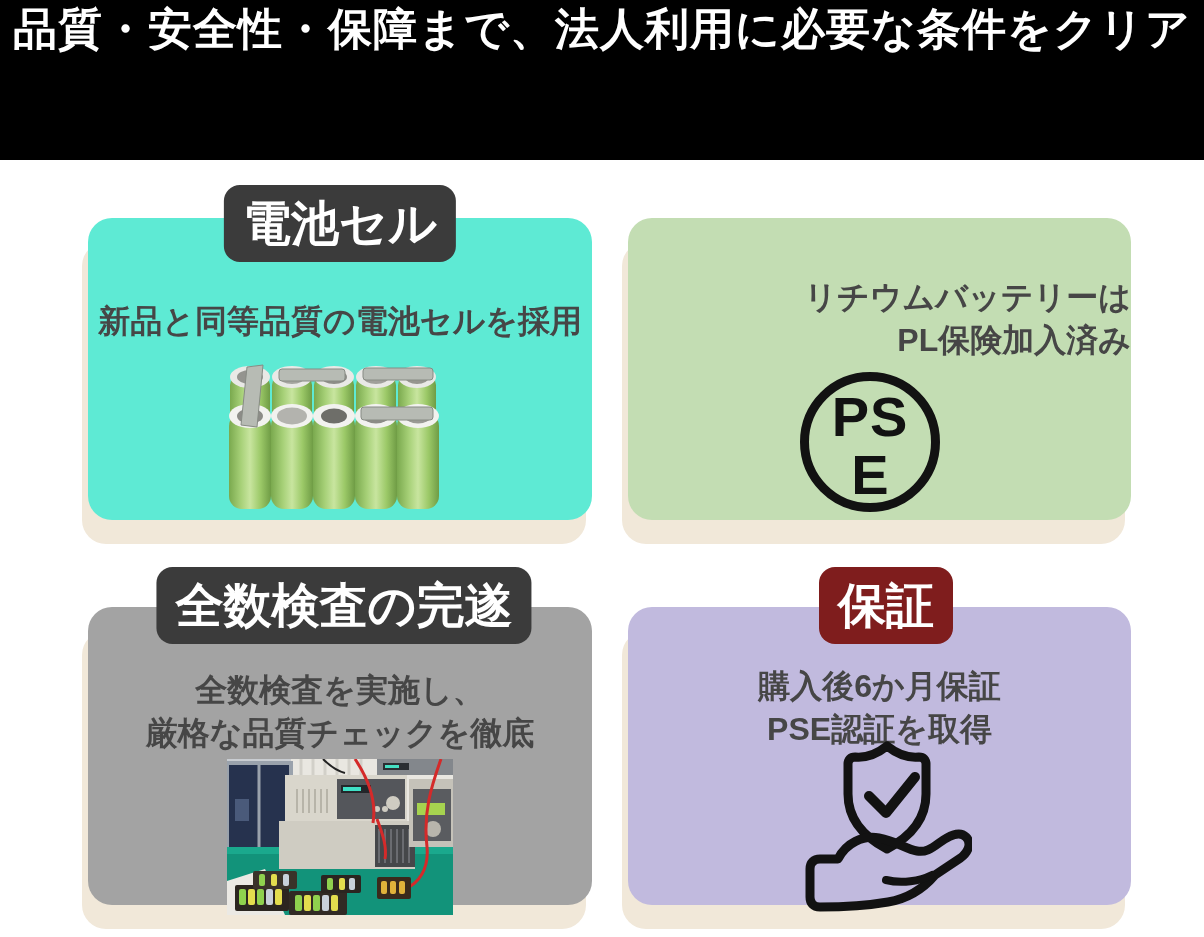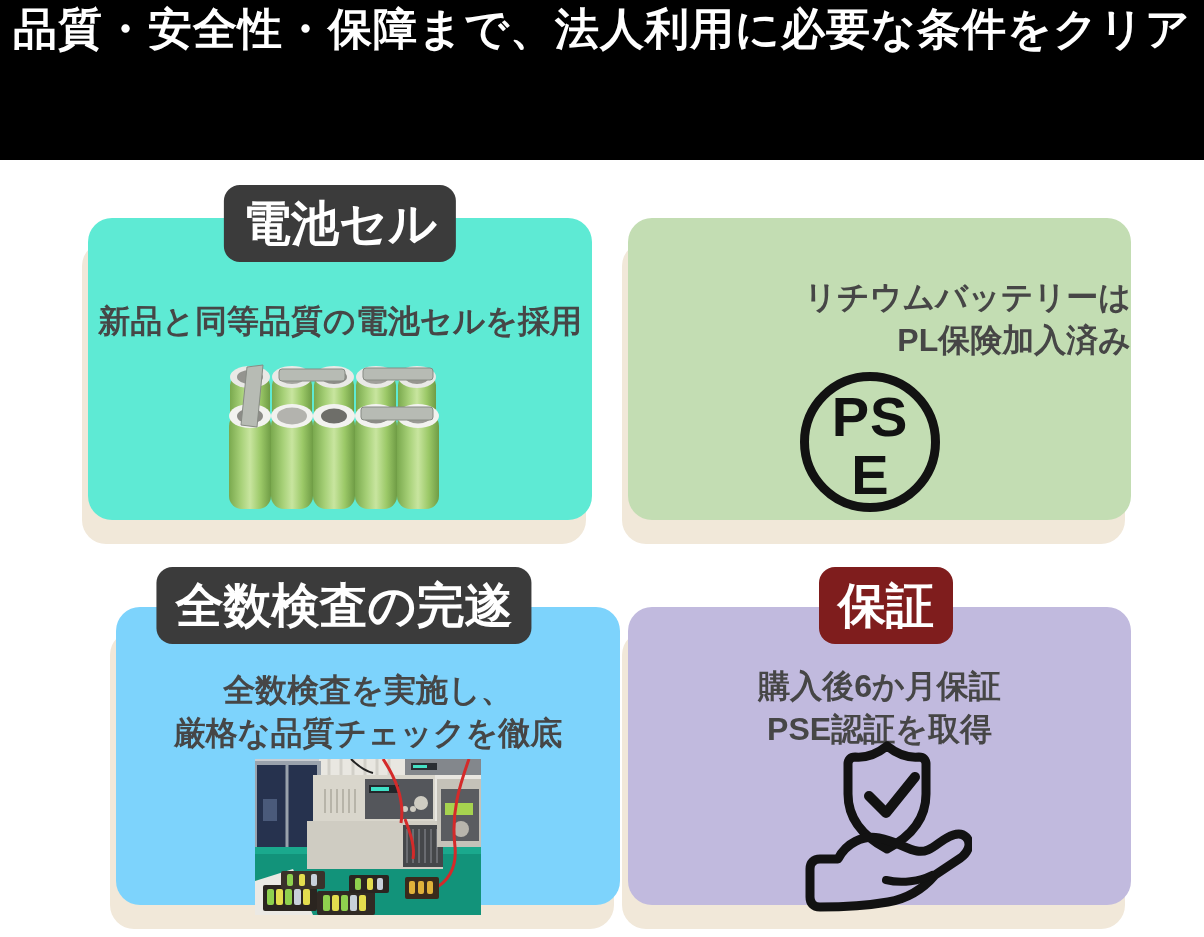--- a/index.html
+++ b/index.html
@@ -129,21 +129,21 @@
     <div class="card-text t2" style="color: rgb(70, 70, 70);">
       <div>リチウムバッテリーは</div>
       <div>PL保険加入済み</div>
     </div>
     <div class="pse-wrap">
       <div class="pse-ps">PS</div>
       <div class="pse-e">E</div>
     </div>
   </div>
 
-  <div class="card card-blue" style="background-color: #7dd3fc; margin-left: 28px;">
+  <div class="card card-blue" style="background-color: #a3a3a3;">
     <div class="card-text t3" style="color: rgb(70, 70, 70);">
       <div>全数検査を実施し、</div>
       <div>厳格な品質チェックを徹底</div>
     </div>
 
     <svg class="icon-abs photo-svg" width="226" height="156" viewBox="0 0 226 156">
 
       <rect x="0" y="0" width="226" height="156" fill="#c9cdd2"></rect>
       <rect x="64" y="0" width="162" height="72" fill="#e9e7e1"></rect>
       <g stroke="#d2d0c9" stroke-width="3">

